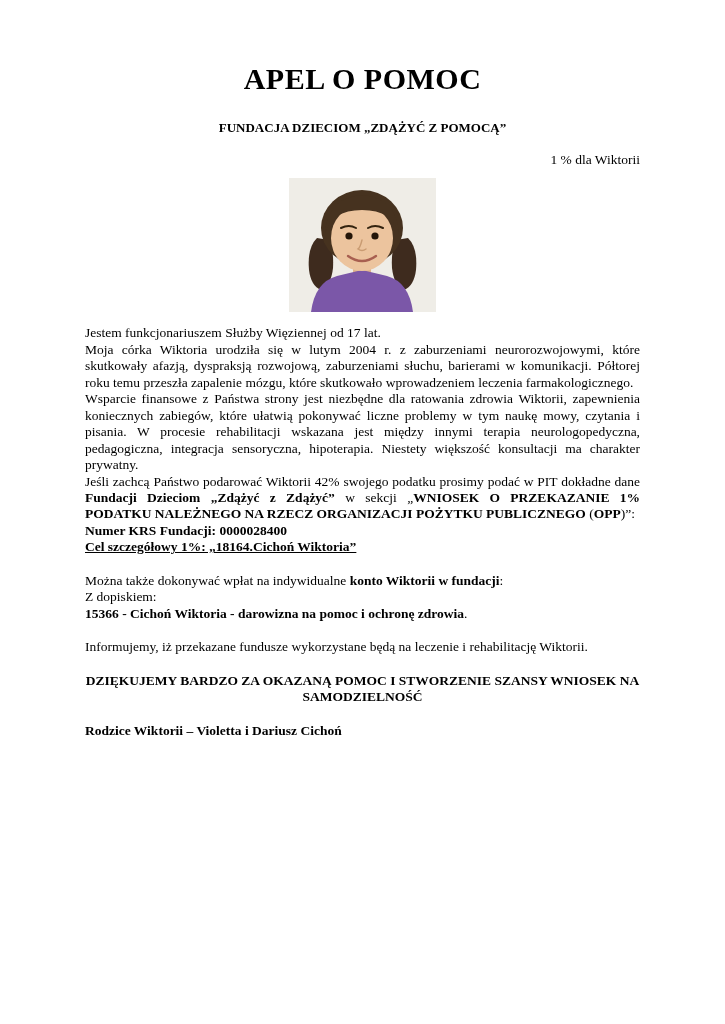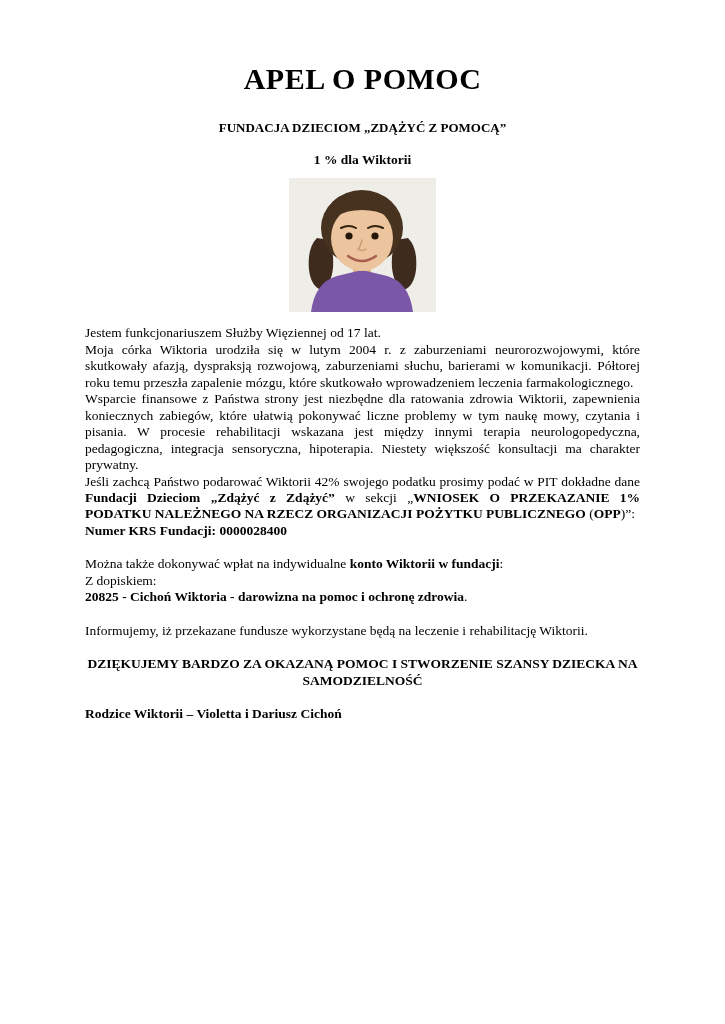--- a/index.html
+++ b/index.html
@@ -27,22 +27,22 @@
   .subtitle {
     margin: 23px 0 0 0;
     font-size: 13px;
     font-weight: bold;
     text-align: center;
     line-height: 1.2;
   }
   .tagline {
     margin: 17px 0 0 0;
     font-size: 13.5px;
-    font-weight: bold;
-    text-align: center;
+    font-weight: normal;
+    text-align: right;
     line-height: 1.2;
   }
   .photo-wrap {
     margin-top: 10px;
     text-align: center;
     line-height: 0;
   }
   .photo-wrap svg { display: inline-block; }
   .body-text {
     margin-top: 13px;
@@ -90,34 +90,35 @@
     <p class="para">Jestem funkcjonariuszem Służby Więziennej od 17 lat.</p>
 
     <p class="para">Moja córka Wiktoria urodziła się w lutym 2004 r. z zaburzeniami neurorozwojowymi, które skutkowały afazją, dyspraksją rozwojową, zaburzeniami słuchu, barierami w komunikacji. Półtorej roku temu przeszła zapalenie mózgu, które skutkowało wprowadzeniem leczenia farmakologicznego.</p>
 
     <p class="para">Wsparcie finansowe z Państwa strony jest niezbędne dla ratowania zdrowia Wiktorii, zapewnienia koniecznych zabiegów, które ułatwią pokonywać liczne problemy w tym naukę mowy, czytania i pisania. W procesie rehabilitacji wskazana jest między innymi terapia neurologopedyczna, pedagogiczna, integracja sensoryczna, hipoterapia. Niestety większość konsultacji ma charakter prywatny.</p>
 
     <p class="para"><span>Jeśli zachcą Państwo podarować Wiktorii 42% swojego podatku prosimy podać w PIT dokładne dane </span><span class="b">Fundacji Dzieciom „Zdążyć z Zdążyć”</span><span> w sekcji „</span><span class="b">WNIOSEK O PRZEKAZANIE 1% PODATKU NALEŻNEGO NA RZECZ ORGANIZACJI POŻYTKU PUBLICZNEGO</span><span> (</span><span class="b">OPP</span><span>)”:</span></p>
 
     <p class="para b">Numer KRS Fundacji: 0000028400</p>
 
+    <p class="para"><span class="b u">Cel szczegółowy 1%: „18164.Cichoń Wiktoria”</span></p>
 
 
     <div class="block">
       <p class="para"><span>Można także dokonywać wpłat na indywidualne </span><span class="b">konto Wiktorii w fundacji</span><span>:</span></p>
       <p class="para">Z dopiskiem:</p>
-      <p class="para"><span class="b">20825 -  Cichoń Wiktoria - darowizna na pomoc i ochronę zdrowia</span><span>.</span></p>
+      <p class="para"><span class="b">15366 -  Cichoń Wiktoria - darowizna na pomoc i ochronę zdrowia</span><span>.</span></p>
     </div>
 
     <div class="block">
       <p class="para">Informujemy, iż przekazane fundusze wykorzystane będą na leczenie i rehabilitację Wiktorii.</p>
     </div>
 
     <div class="block">
-      <p class="para center b">DZIĘKUJEMY BARDZO ZA OKAZANĄ POMOC I STWORZENIE SZANSY DZIECKA NA SAMODZIELNOŚĆ</p>
+      <p class="para center b">DZIĘKUJEMY BARDZO ZA OKAZANĄ POMOC I STWORZENIE SZANSY WNIOSEK NA SAMODZIELNOŚĆ</p>
     </div>
 
     <div class="block">
       <p class="para b">Rodzice Wiktorii – Violetta i Dariusz Cichoń</p>
     </div>
 
   </div>
 
 </div>
 

